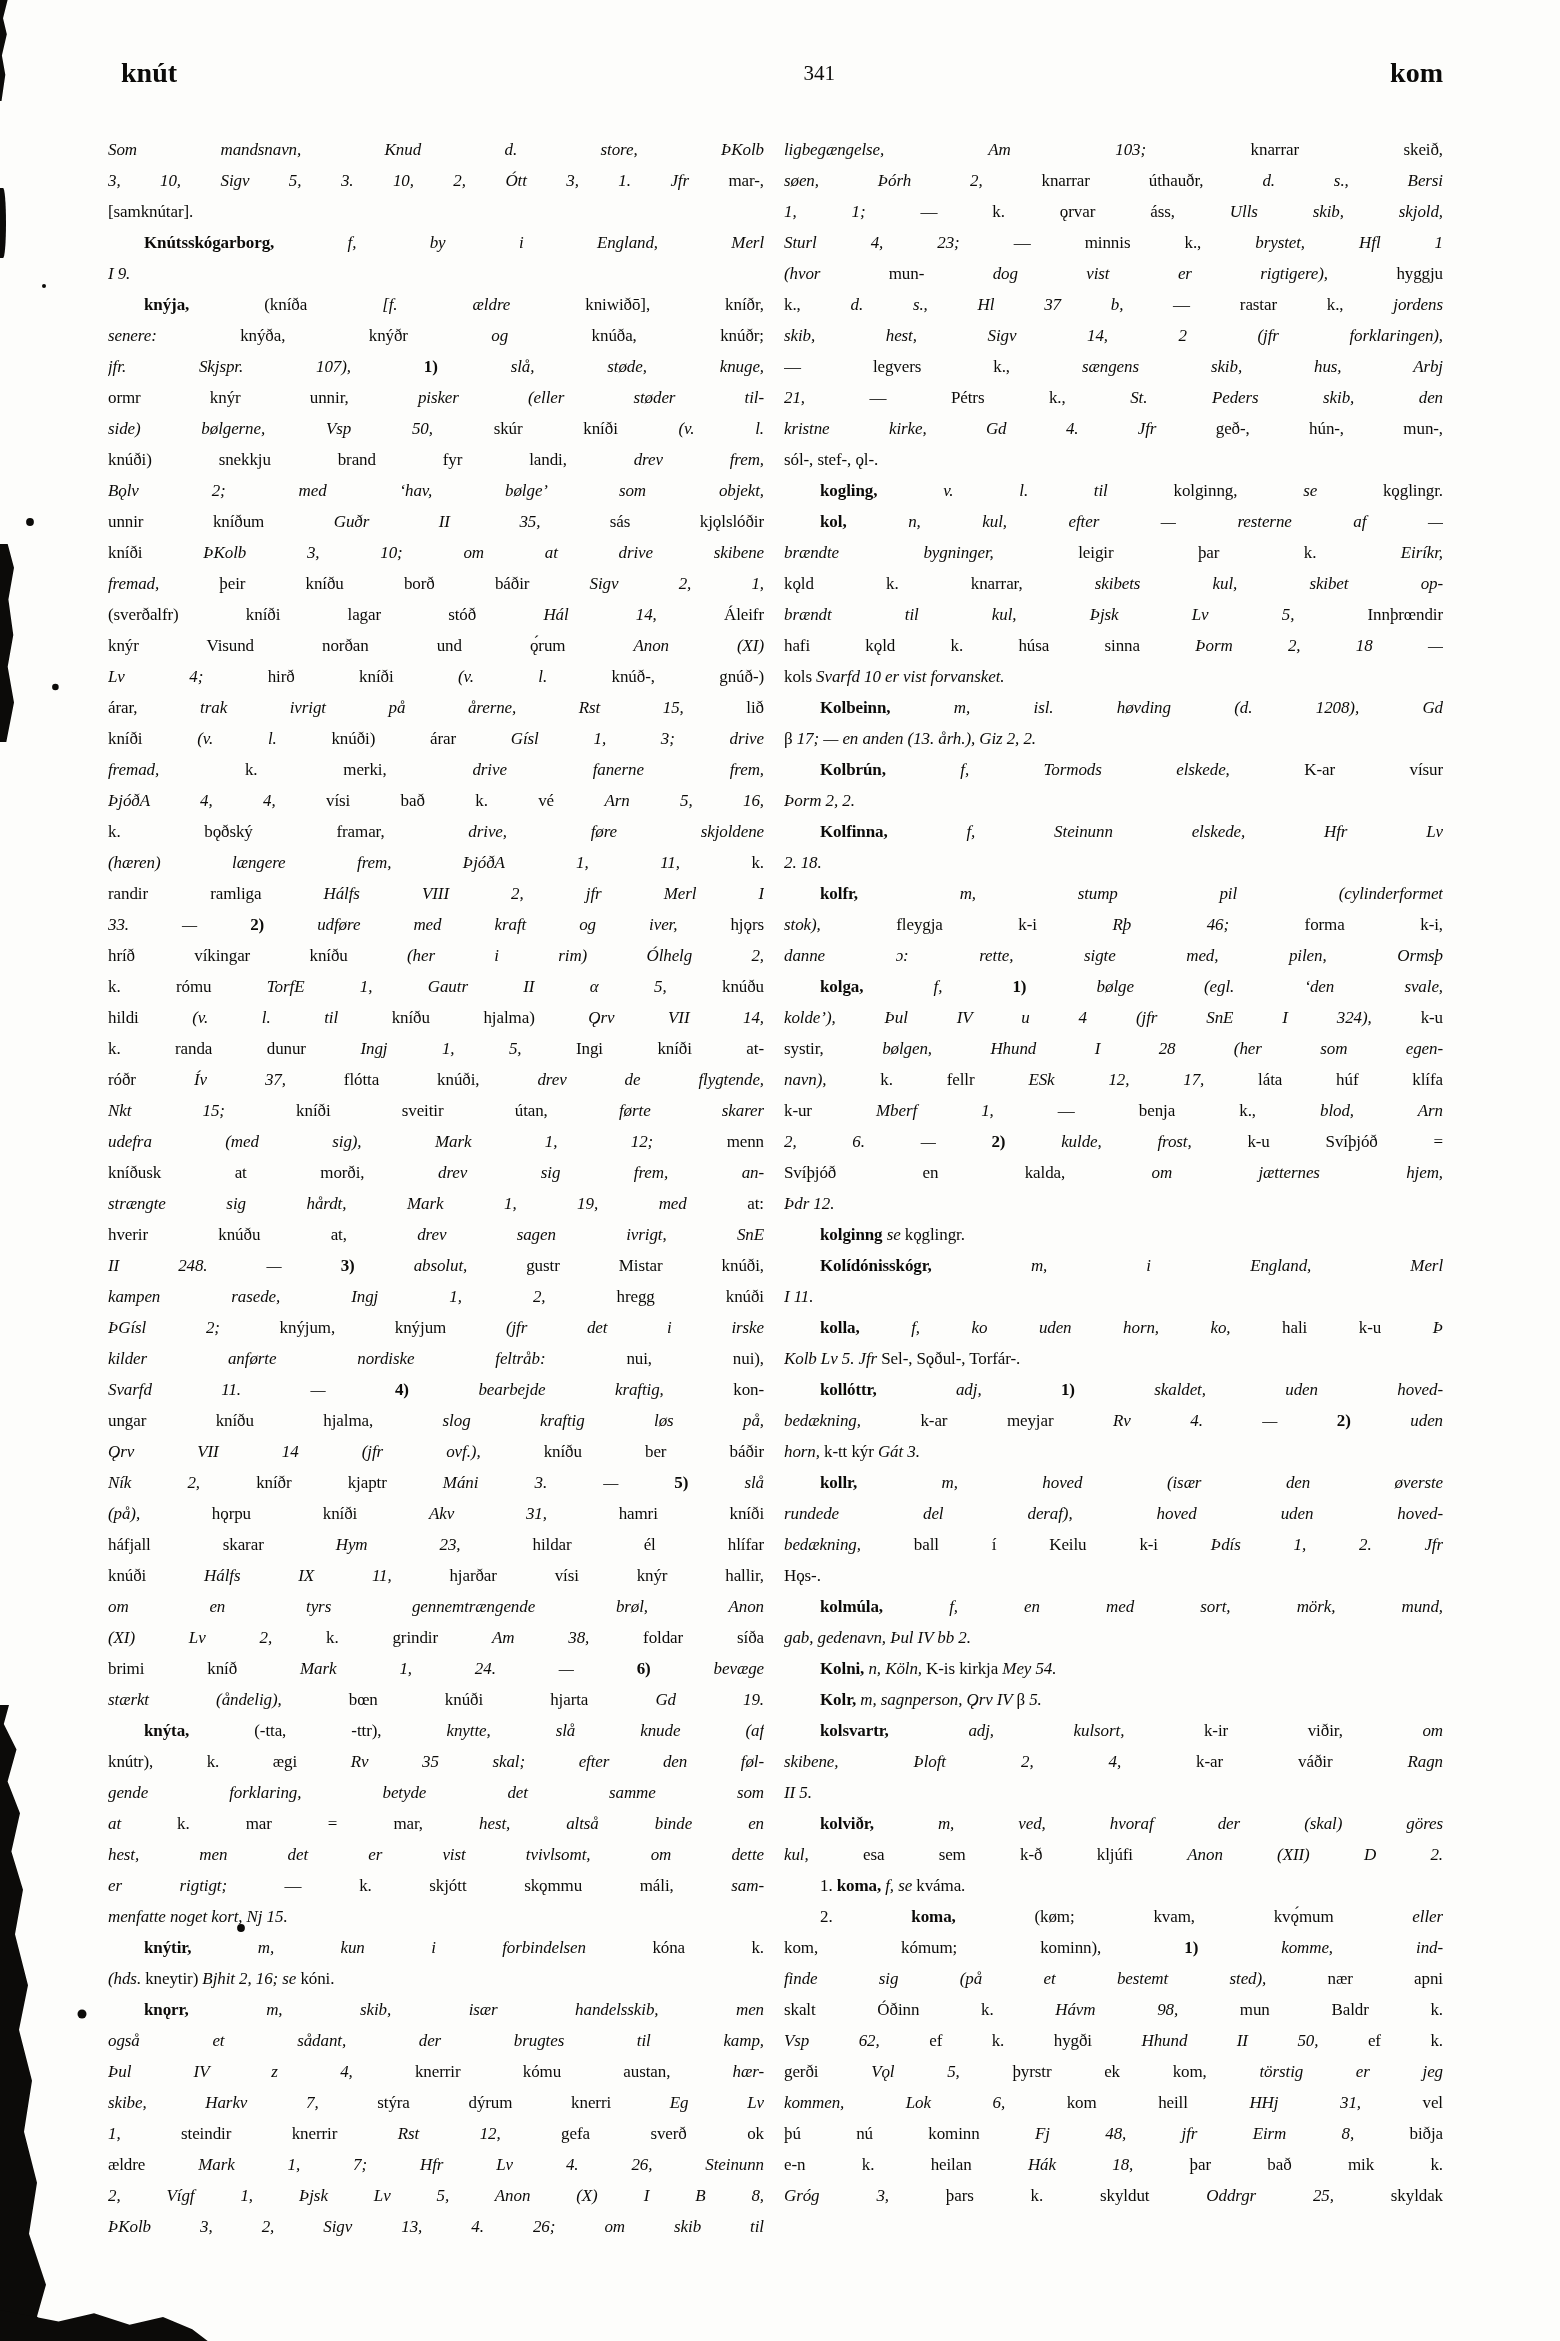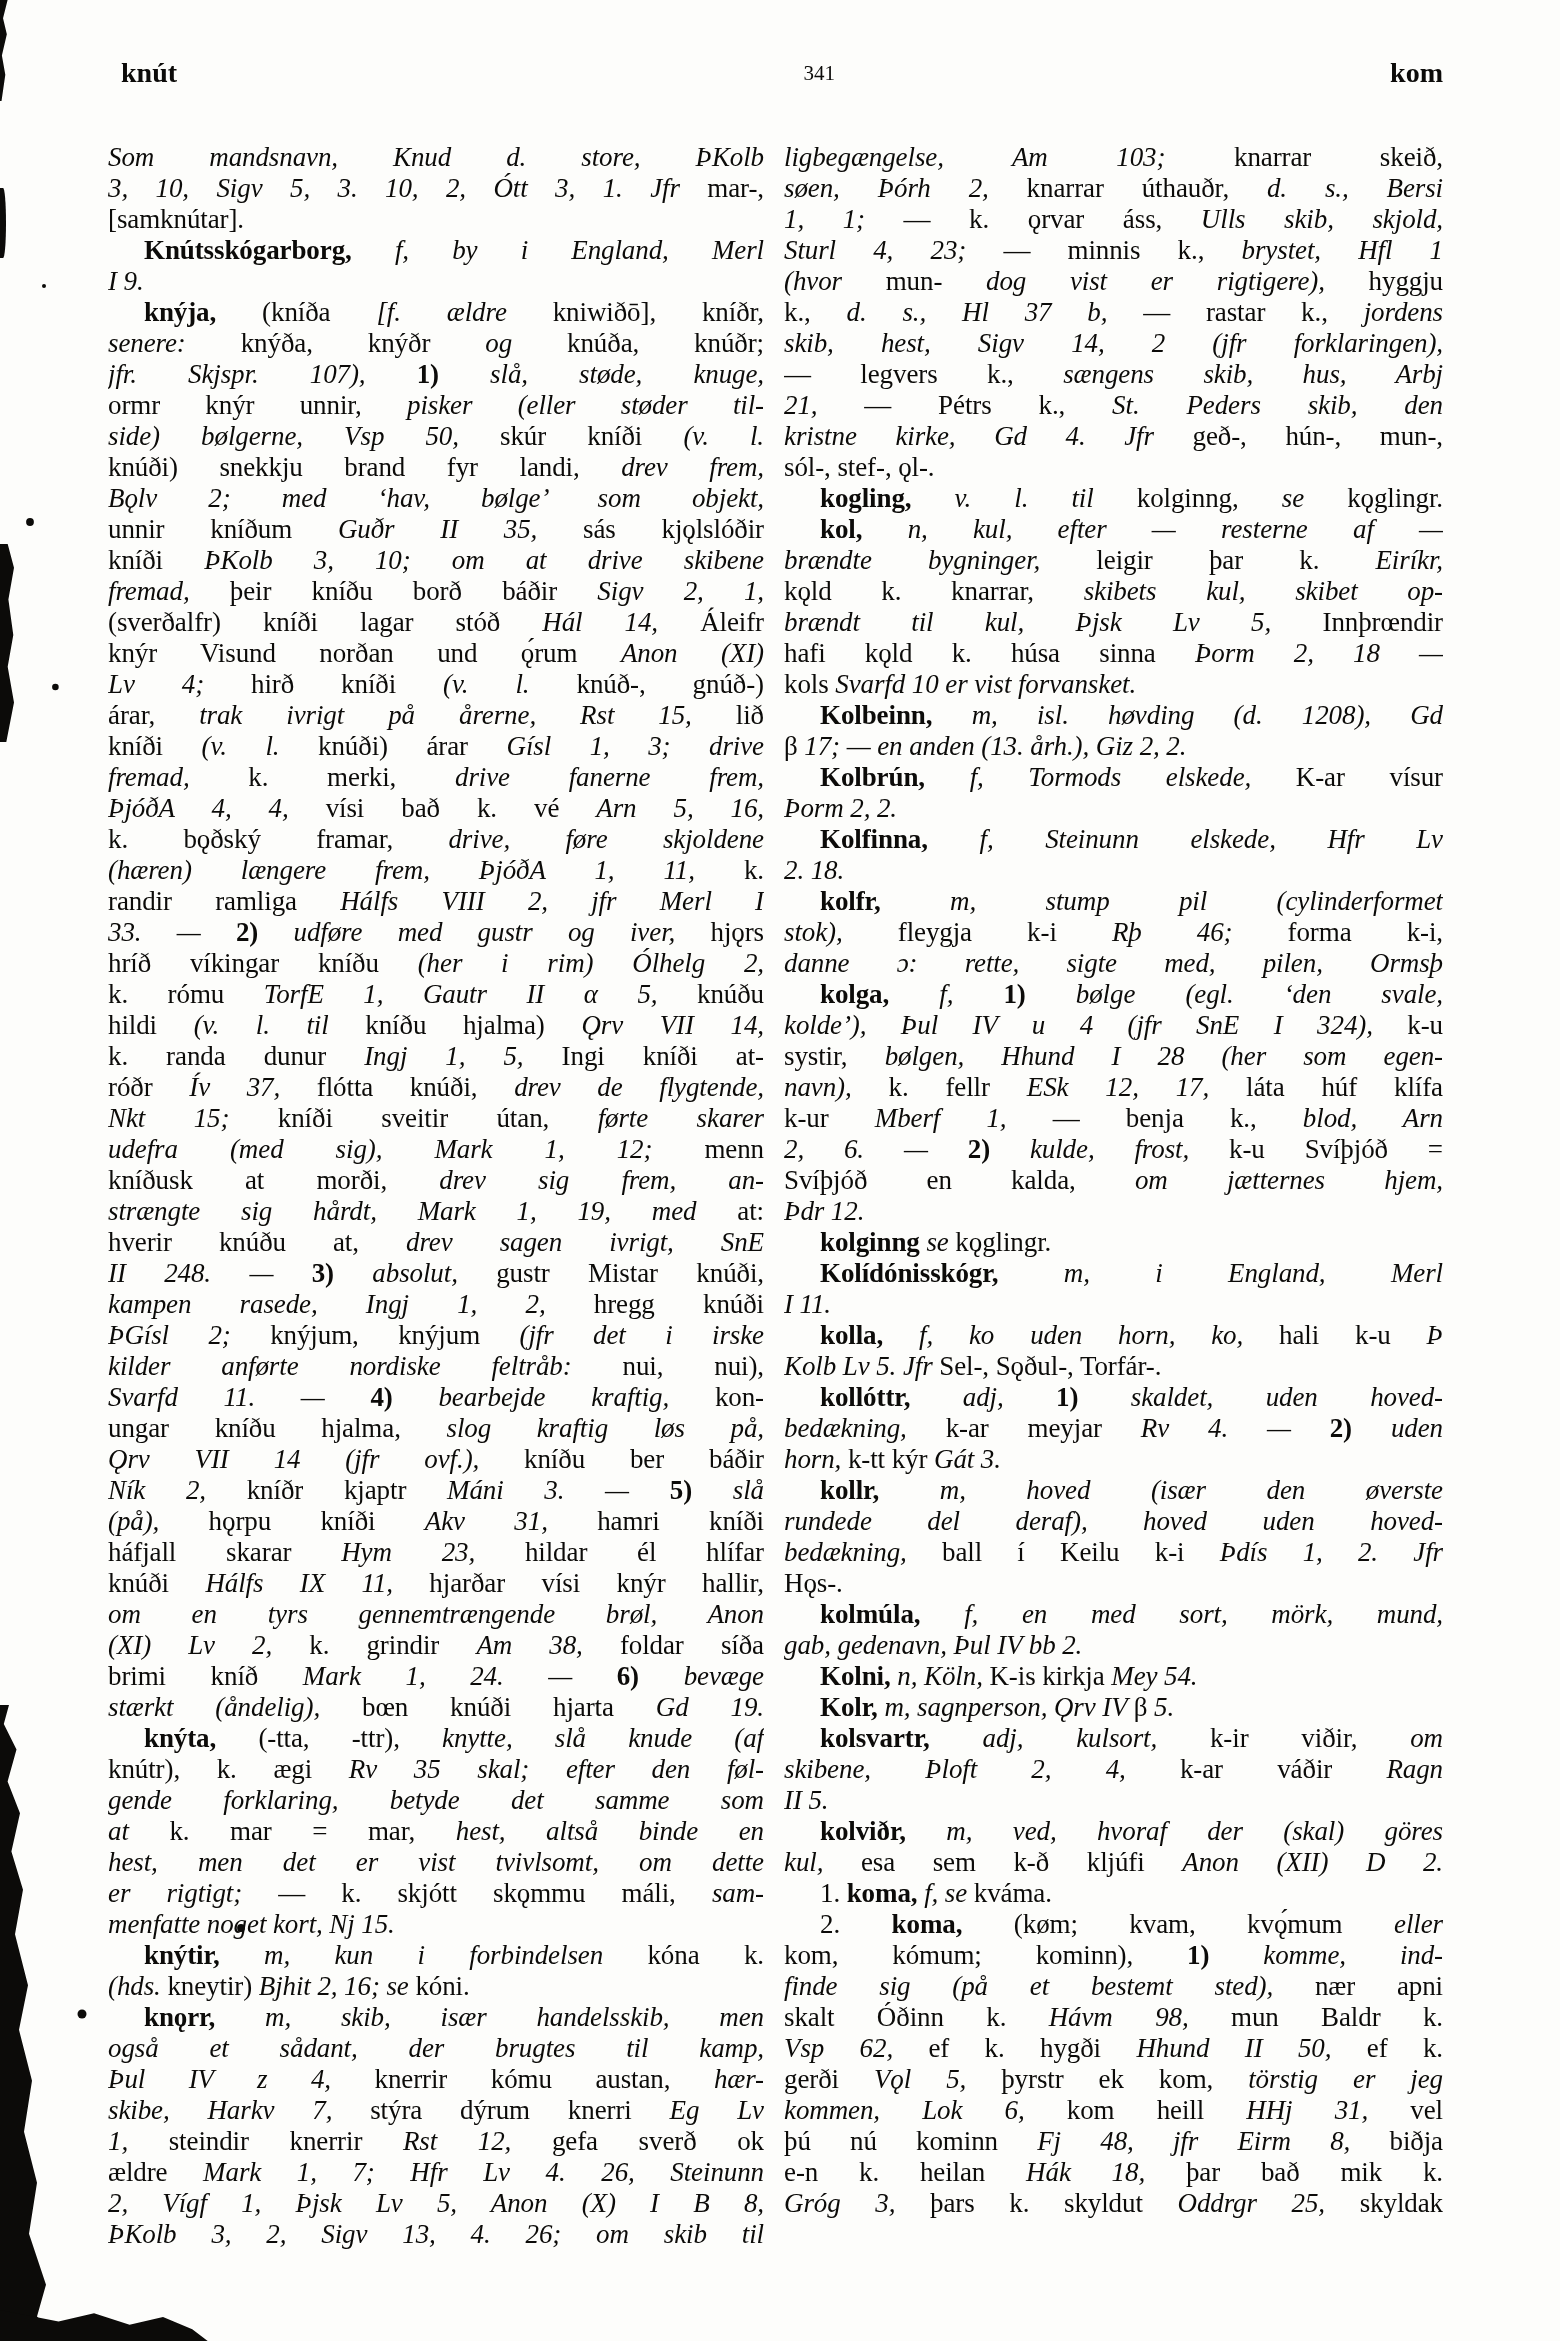--- a/index.html
+++ b/index.html
@@ -11,21 +11,21 @@
     font-family:"Liberation Serif","DejaVu Serif",serif;
     color:var(--ink,#0c0b09);
   }
   
   .header{position:absolute;left:0;top:56px;width:100%;height:38px;}
   .hw{position:absolute;font-weight:bold;font-size:28px;line-height:34px;}
   .hw.left{left:109px;margin-left:12px;}
   .hw.right{right:117px;margin-left:32px;}
   .pagenum{position:absolute;left:683px;width:152px;text-align:right;font-size:21px;line-height:34px;}
   
-  .col{position:absolute;top:142px;font-size:27px;}
+  .col{position:absolute;top:134px;font-size:17px;}
   .col.leftcol{left:108px;width:656px;}
   .col.rightcol{left:784px;width:659px;}
   .line{
     height:31px;line-height:31px;overflow:hidden;
     text-align:justify;text-align-last:justify;
     letter-spacing:-0.1px;
   }
   .line.last{text-align:left;text-align-last:left;}
   .line.ind{text-indent:36px;}
   .seg-r{font-style:normal;}
@@ -79,21 +79,21 @@
       <div class="line"><span class="seg-r">(sverðalfr) kníði lagar stóð </span><span class="seg-i">Hál 14, </span><span class="seg-r">Áleifr</span></div>
       <div class="line"><span class="seg-r">knýr Visund norðan und ǫ́rum </span><span class="seg-i">Anon (XI)</span></div>
       <div class="line"><span class="seg-i">Lv 4; </span><span class="seg-r">hirð kníði </span><span class="seg-i">(v. l. </span><span class="seg-r">knúð-, gnúð-)</span></div>
       <div class="line"><span class="seg-r">árar, </span><span class="seg-i">trak ivrigt på årerne, Rst 15, </span><span class="seg-r">lið</span></div>
       <div class="line"><span class="seg-r">kníði </span><span class="seg-i">(v. l. </span><span class="seg-r">knúði) árar </span><span class="seg-i">Gísl 1, 3; drive</span></div>
       <div class="line"><span class="seg-i">fremad, </span><span class="seg-r">k. merki, </span><span class="seg-i">drive fanerne frem,</span></div>
       <div class="line"><span class="seg-i">ÞjóðA 4, 4, </span><span class="seg-r">vísi bað k. vé </span><span class="seg-i">Arn 5, 16,</span></div>
       <div class="line"><span class="seg-r">k. bǫðský framar, </span><span class="seg-i">drive, føre skjoldene</span></div>
       <div class="line"><span class="seg-i">(hæren) længere frem, ÞjóðA 1, 11, </span><span class="seg-r">k.</span></div>
       <div class="line"><span class="seg-r">randir ramliga </span><span class="seg-i">Hálfs VIII 2, jfr Merl I</span></div>
-      <div class="line"><span class="seg-i">33. — </span><span class="seg-b">2) </span><span class="seg-i">udføre med gustr og iver, </span><span class="seg-r">hjǫrs</span></div>
+      <div class="line"><span class="seg-i">33. — </span><span class="seg-b">2) </span><span class="seg-i">udføre med kraft og iver, </span><span class="seg-r">hjǫrs</span></div>
       <div class="line"><span class="seg-r">hríð víkingar kníðu </span><span class="seg-i">(her i rim) Ólhelg 2,</span></div>
       <div class="line"><span class="seg-r">k. rómu </span><span class="seg-i">TorfE 1, Gautr II α 5, </span><span class="seg-r">knúðu</span></div>
       <div class="line"><span class="seg-r">hildi </span><span class="seg-i">(v. l. til </span><span class="seg-r">kníðu hjalma) </span><span class="seg-i">Ǫrv VII 14,</span></div>
       <div class="line"><span class="seg-r">k. randa dunur </span><span class="seg-i">Ingj 1, 5, </span><span class="seg-r">Ingi kníði at-</span></div>
       <div class="line"><span class="seg-r">róðr </span><span class="seg-i">Ív 37, </span><span class="seg-r">flótta knúði, </span><span class="seg-i">drev de flygtende,</span></div>
       <div class="line"><span class="seg-i">Nkt 15; </span><span class="seg-r">kníði sveitir útan, </span><span class="seg-i">førte skarer</span></div>
       <div class="line"><span class="seg-i">udefra (med sig), Mark 1, 12; </span><span class="seg-r">menn</span></div>
       <div class="line"><span class="seg-r">kníðusk at morði, </span><span class="seg-i">drev sig frem, an-</span></div>
       <div class="line"><span class="seg-i">strængte sig hårdt, Mark 1, 19, med </span><span class="seg-r">at:</span></div>
       <div class="line"><span class="seg-r">hverir knúðu at, </span><span class="seg-i">drev sagen ivrigt, SnE</span></div>

